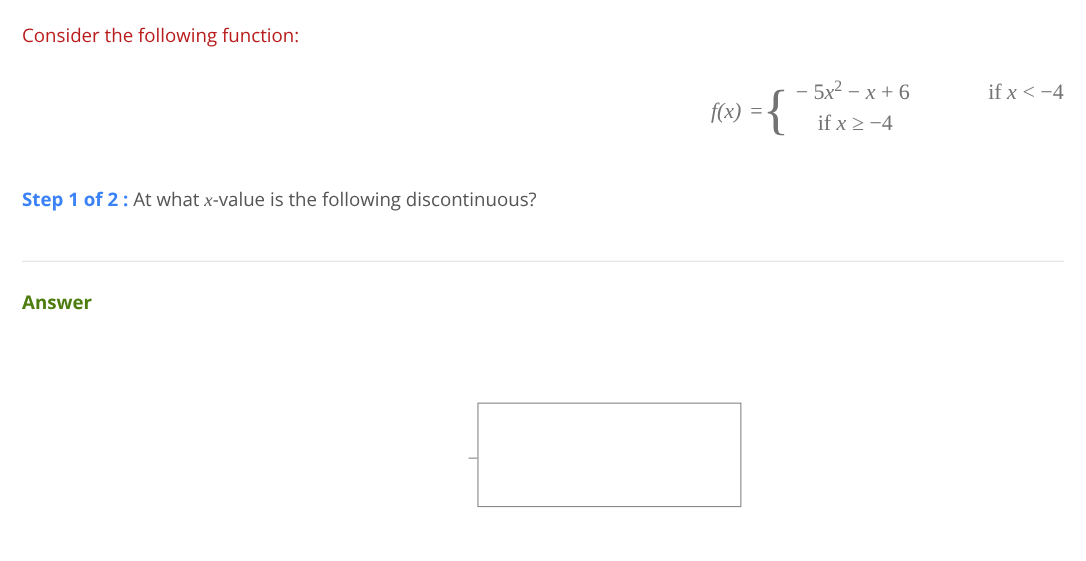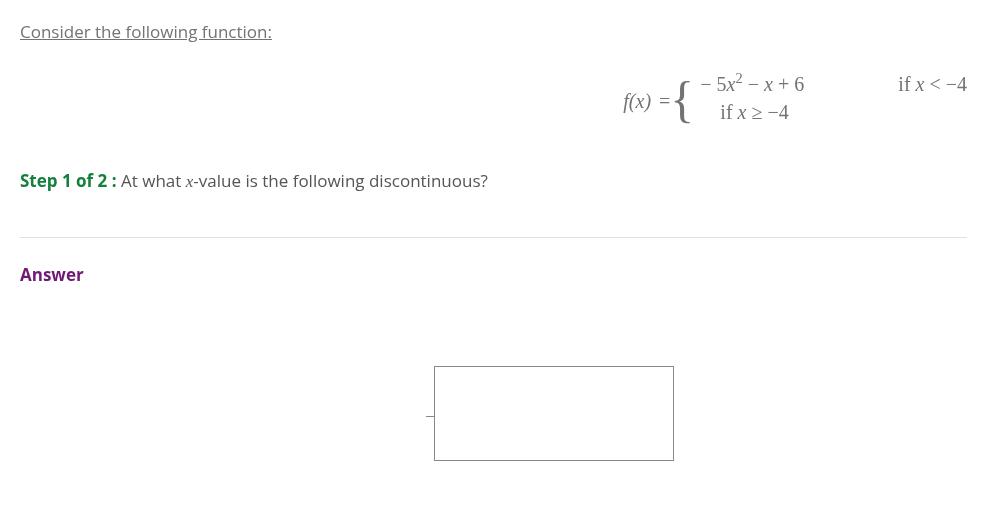--- a/index.html
+++ b/index.html
@@ -10,24 +10,23 @@
     body {
       font-family: -apple-system, BlinkMacSystemFont, "Segoe UI", "Open Sans", sans-serif;
       font-size: 16px;
       color: #424242;
       padding: 20px;
       width: 987px;
       height: 510px;
       background: #fff;
     }
     .intro-text {
-      color: #737373;
+      color: #b91c1c;
       font-size: 17px;
       margin-bottom: 30px;
-      text-decoration: underline;
     }
     .math-block {
       text-align: center;
       font-family: "Times New Roman", Times, serif;
       font-size: 20px;
       color: #737373;
       margin: 20px 0 40px 0;
       display: flex;
       align-items: center;
       justify-content: flex-end;
@@ -46,54 +45,53 @@
     }
     .cases {
       display: inline-block;
       text-align: left;
     }
     .cases .row {
       display: flex;
       flex-direction: row;
       align-items: baseline;
       height: 28px;
-      gap: 23px;
     }
     .cases .expr {
       width: 155px;
     }
     .cases .cond {
       margin-left: 20px;
     }
     .sup {
       font-size: 0.72em;
       vertical-align: super;
       line-height: 0;
     }
     .step-line {
       color: #555;
       font-size: 17px;
       margin-bottom: 45px;
     }
     .step-line .bold {
       font-weight: 700;
-      color: #15803d;
+      color: #3b82f6;
     }
     .step-line .italic-x {
       font-family: "Times New Roman", Times, serif;
       font-style: italic;
     }
     .divider {
       border: none;
       border-top: 1px solid #e0e0e0;
       margin-bottom: 25px;
     }
     .answer-label {
       font-weight: 700;
-      color: #701a75;
+      color: #4d7c0f;
       font-size: 17px;
     }
     .answer-box-wrapper {
       display: flex;
       justify-content: center;
       margin-top: 80px;
       margin-left: 120px;
     }
     .answer-input {
       width: 240px;

